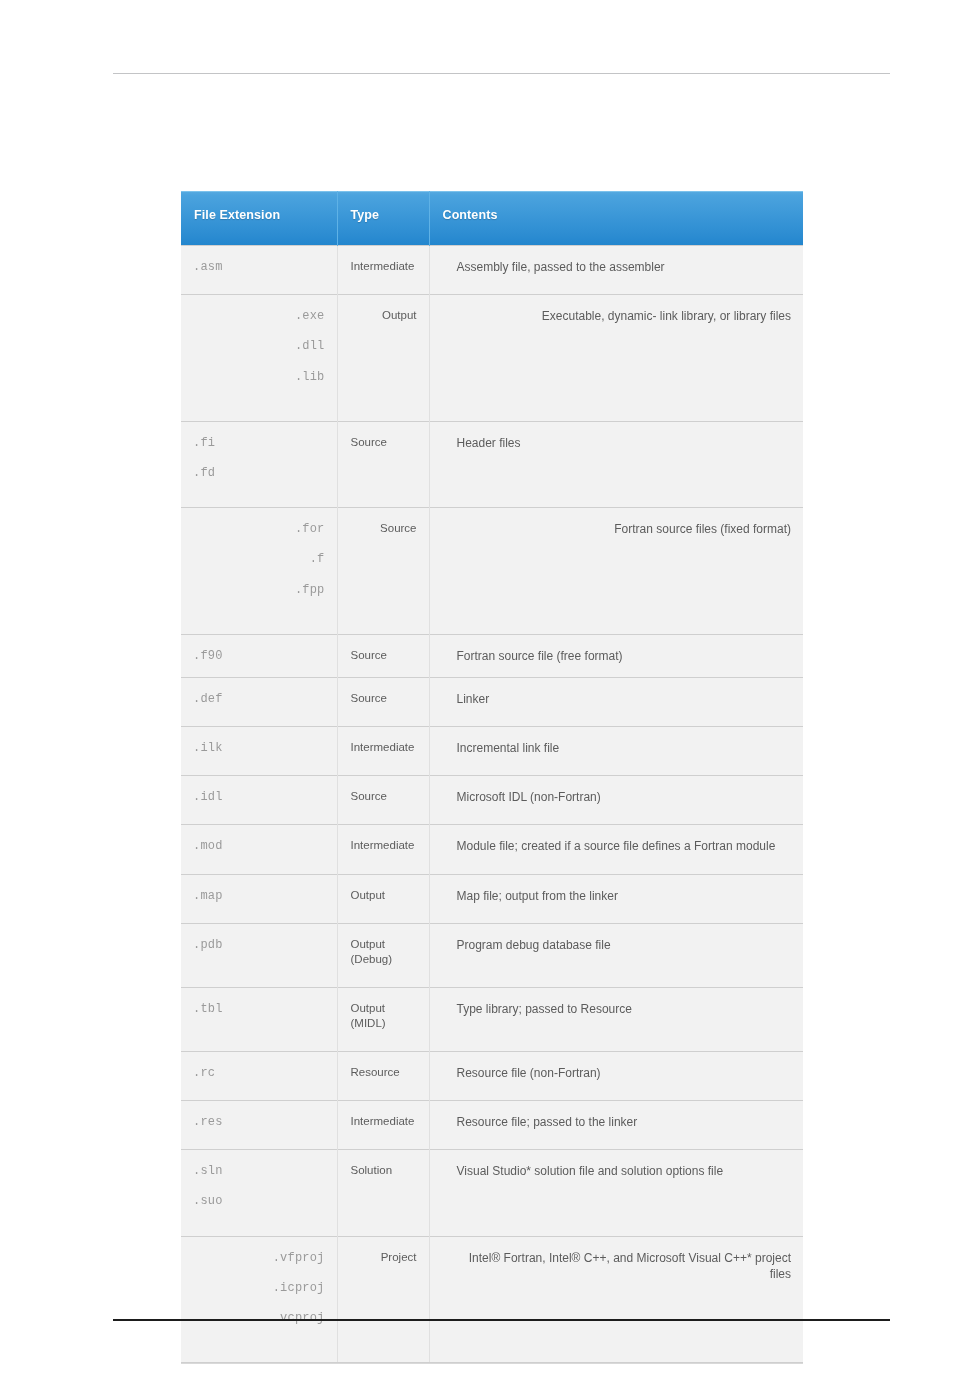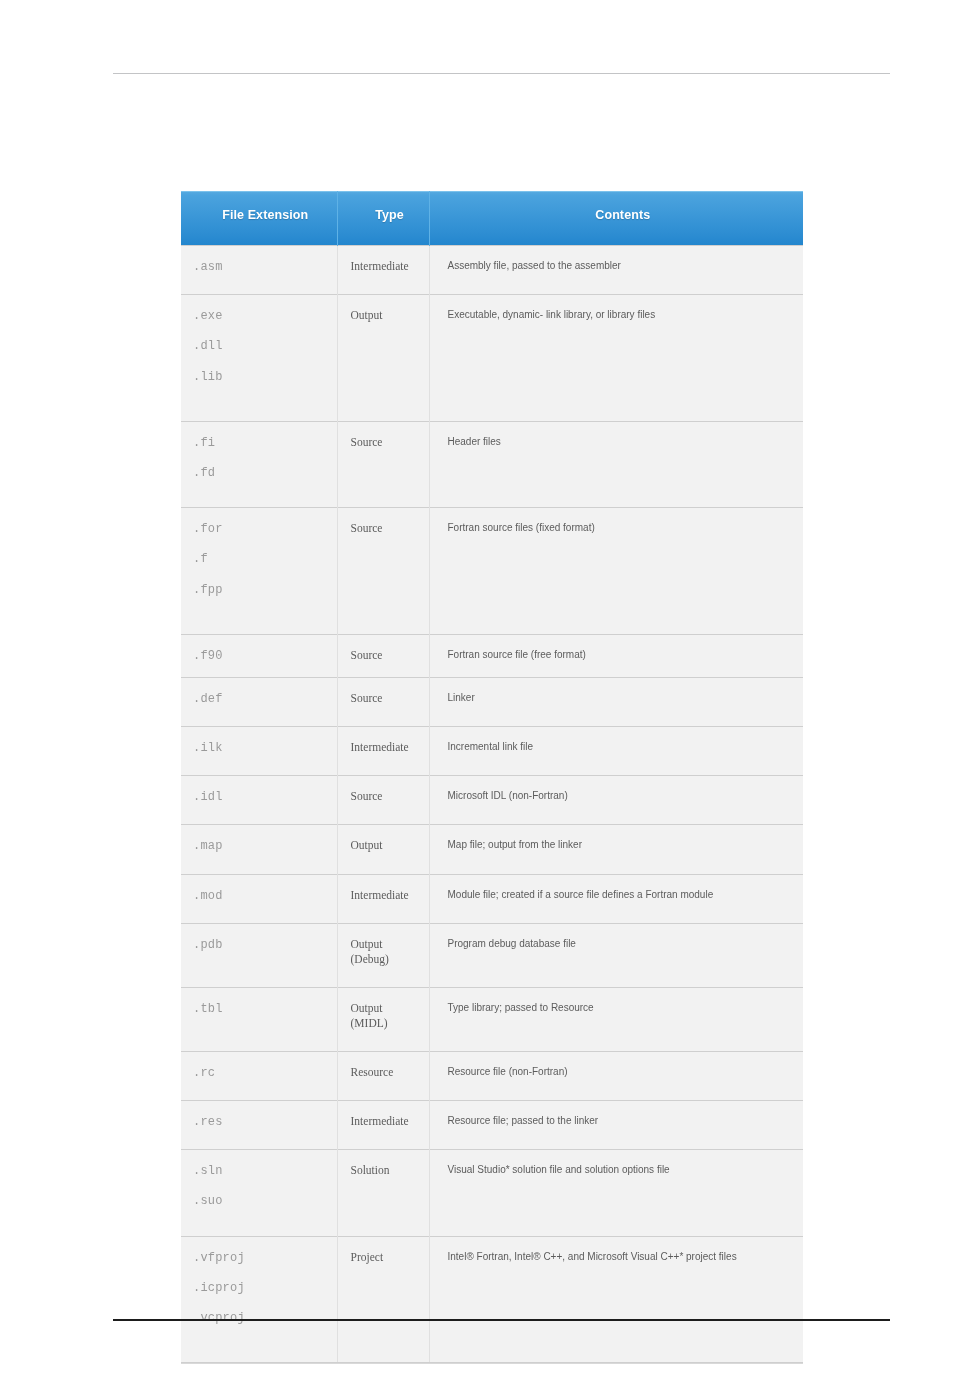--- a/index.html
+++ b/index.html
@@ -56,21 +56,21 @@
   }
 
   table.ext-table col.c-ext  { width: 156px; }
   table.ext-table col.c-type { width:  92px; }
   table.ext-table col.c-cont { width: 374px; }
 
   thead tr {
     background: linear-gradient(to bottom, #55a9e0 0%, #4ba3de 6%, #2d8dd2 78%, #2285cd 100%);
   }
   thead th {
-    text-align: center;
+    text-align: left;
     font-size: 12.5px;
     font-weight: bold;
     color: #ffffff;
     padding: 16px 0 16px 13px;
     height: 21px;
     vertical-align: top;
     border-right: 1px solid #5fb2e6;
     border-top: 1px solid #7cc2ec;
     letter-spacing: 0.1px;
     text-shadow: 0 1px 1px rgba(0,0,0,.18);
@@ -94,26 +94,26 @@
     font-family: "Liberation Mono", "DejaVu Sans Mono", monospace;
     font-size: 12px;
     color: #9a9a9a;
     letter-spacing: .2px;
     padding-left: 12px;
   }
   td.ext-cell .ext-line { display: block; }
   td.ext-cell .ext-line + .ext-line { margin-top: 14px; }
 
   td.type-cell { color: #5c5c5c; font-size: 11.5px; }
-  td.type-cell .type-line { display: block; font-family: Liberation Serif, serif; }
-
-  td.contents-cell { color: #5c5c5c; font-size: 10px; padding-left: 18px; }
+  td.type-cell .type-line { display: block; }
+
+  td.contents-cell { color: #5c5c5c; font-size: 12px; padding-left: 27px; }
 
   
-  tr.h-tall td { padding-bottom: 36px; }
+  tr.h-tall td { padding-bottom: 36px; text-align: right; }
   tr.h-mid  td { padding-bottom: 26px; }
   tr.h-short td { padding-bottom: 19px; }
 </style>
 </head>
 <body>
 
 <div class="page">
 
   <div class="header-rule"></div>
 
@@ -204,35 +204,35 @@
             <td class="ext-cell">
               <span class="ext-line">.idl</span>
             </td>
             <td class="type-cell">
               <span class="type-line">Source</span>
             </td>
             <td class="contents-cell">Microsoft IDL (non-Fortran)</td>
           </tr>
           <tr class="h-short">
             <td class="ext-cell">
+              <span class="ext-line">.mod</span>
+            </td>
+            <td class="type-cell">
+              <span class="type-line">Intermediate</span>
+            </td>
+            <td class="contents-cell">Module file; created if a source file defines a Fortran module</td>
+          </tr>
+          <tr class="h-short">
+            <td class="ext-cell">
               <span class="ext-line">.map</span>
             </td>
             <td class="type-cell">
               <span class="type-line">Output</span>
             </td>
             <td class="contents-cell">Map file; output from the linker</td>
-          </tr>
-          <tr class="h-short">
-            <td class="ext-cell">
-              <span class="ext-line">.mod</span>
-            </td>
-            <td class="type-cell">
-              <span class="type-line">Intermediate</span>
-            </td>
-            <td class="contents-cell">Module file; created if a source file defines a Fortran module</td>
           </tr>
           <tr class="h-short">
             <td class="ext-cell">
               <span class="ext-line">.pdb</span>
             </td>
             <td class="type-cell">
               <span class="type-line">Output</span>
               <span class="type-line">(Debug)</span>
             </td>
             <td class="contents-cell">Program debug database file</td>

